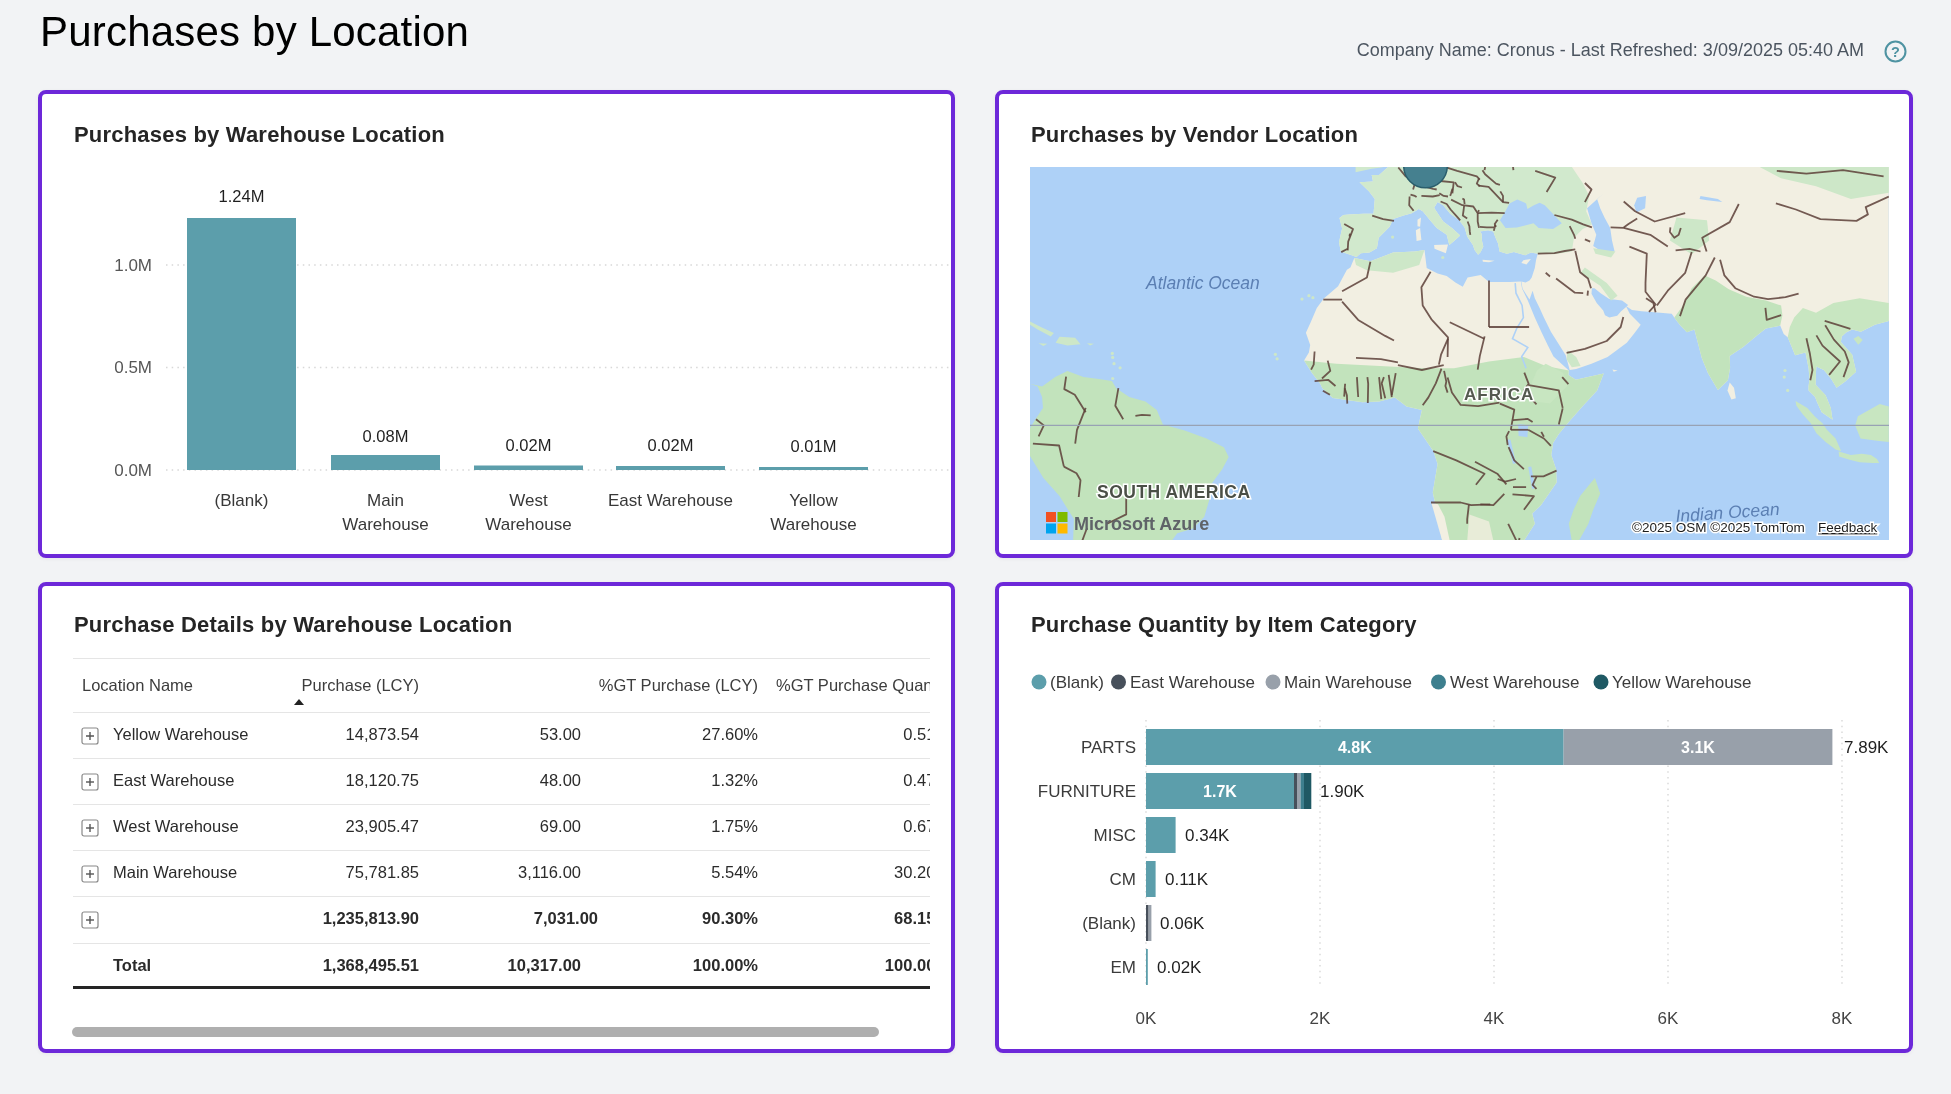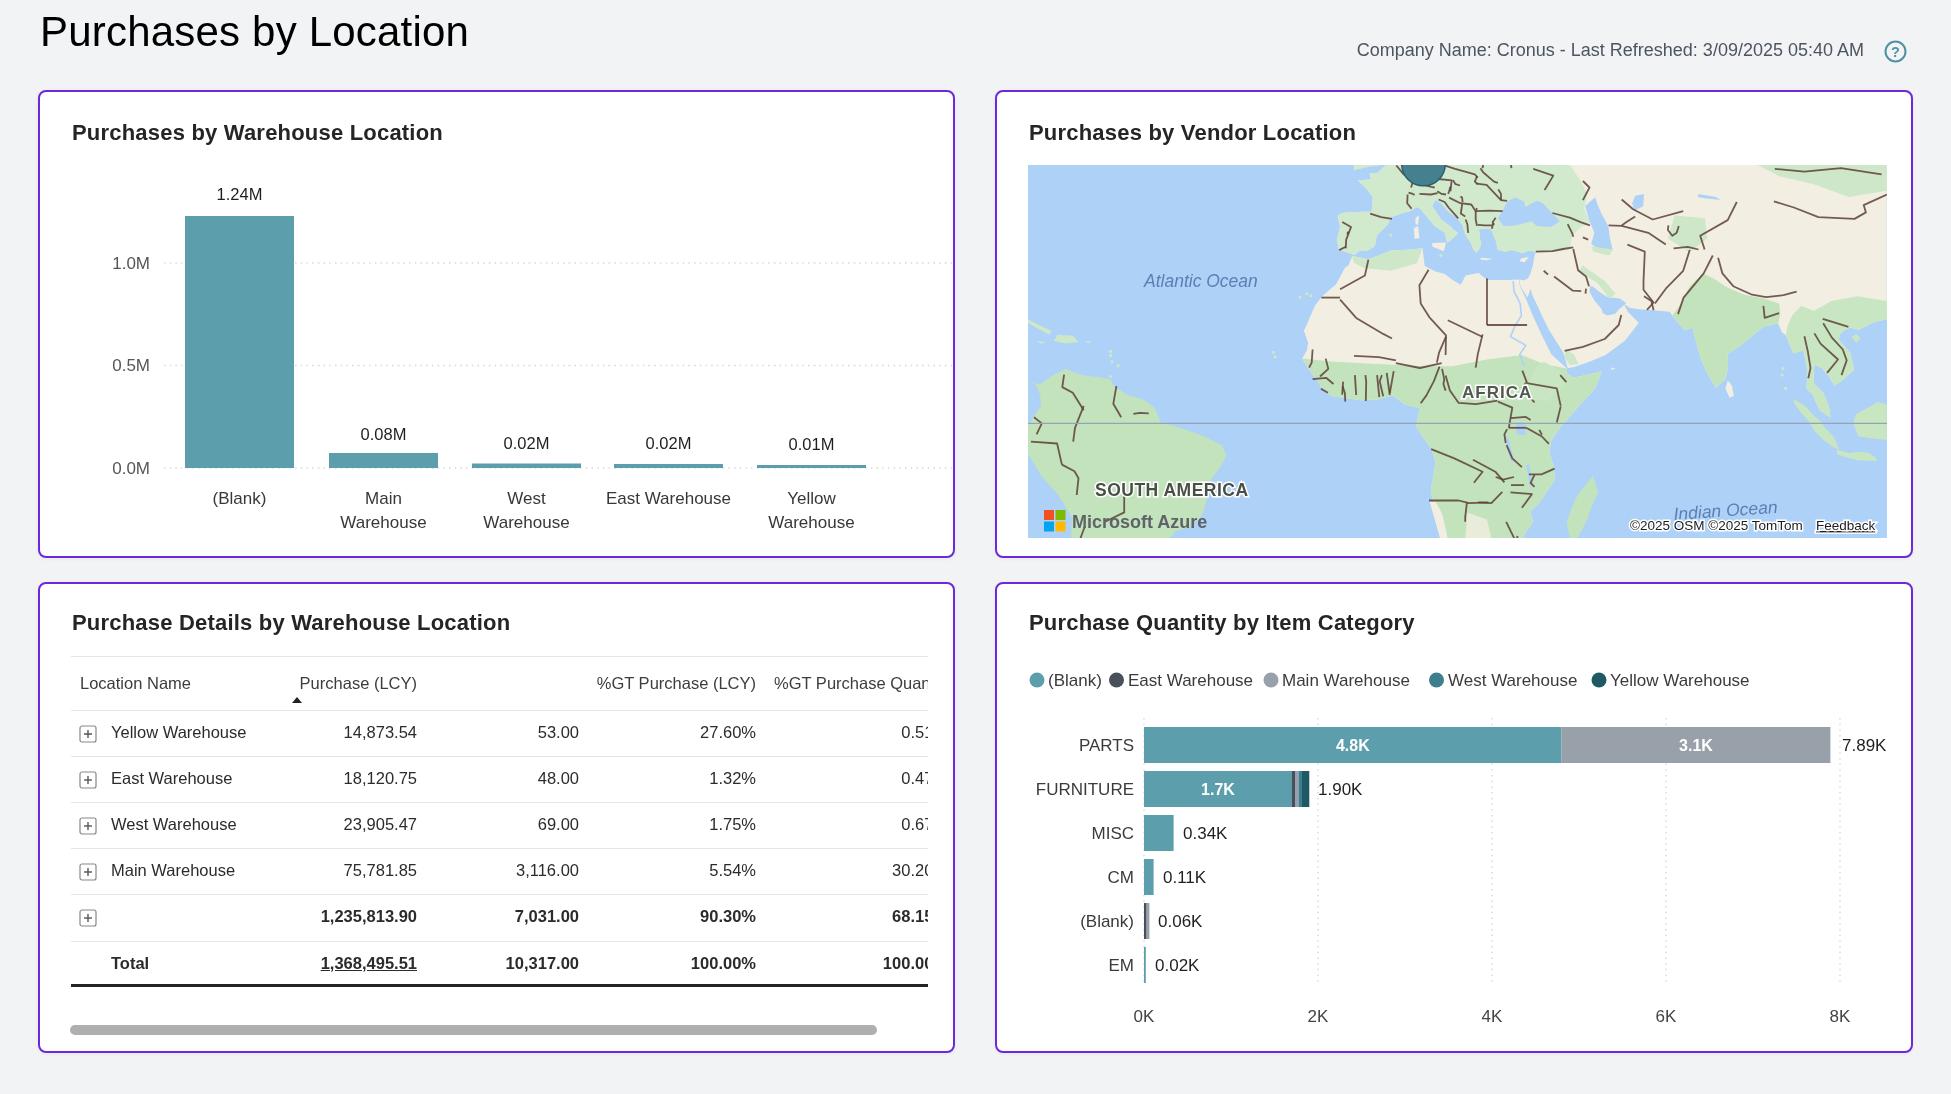--- a/index.html
+++ b/index.html
@@ -1,18 +1,18 @@
 <!DOCTYPE html>
 <html><head>
 <meta charset="utf-8">
 <style>
   * { margin:0; padding:0; box-sizing:border-box; }
   html,body { width:1951px; height:1094px; background:#f2f3f5; font-family:"Liberation Sans", sans-serif; overflow:hidden; }
   .page { position:relative; width:1951px; height:1094px; }
-  .card { position:absolute; background:#fff; border:2px solid #6d28d9; border-radius:8px;
+  .card { position:absolute; background:#fff; border:4px solid #6d28d9; border-radius:8px;
           box-shadow:0 1px 4px rgba(0,0,0,0.05); overflow:hidden; }
   #c1 { left:38px; top:90px;  width:917px; height:468px; }
   #c2 { left:995px; top:90px; width:918px; height:468px; }
   #c3 { left:38px; top:582px; width:917px; height:471px; }
   #c4 { left:995px; top:582px; width:918px; height:471px; }
   .h1 { position:absolute; left:40px; top:8px; font-size:42px; color:#000000; letter-spacing:0.2px; }
   .meta { position:absolute; top:40px; right:87px; font-size:18px; color:#4c5560; }
   .qicon { position:absolute; left:1884px; top:40px; width:23px; height:23px; }
   .ctitle { position:absolute; left:32px; top:28px; font-size:22px; font-weight:bold; color:#252525; letter-spacing:0.2px; }
   svg text { font-family:"Liberation Sans", sans-serif; }
@@ -331,28 +331,28 @@
         <span style="position:absolute;left:0;width:685px;top:12px;text-align:right;display:inline-block;">5.54%</span>
         <span style="position:absolute;left:0;width:877px;top:12px;text-align:right;display:inline-block;">30.20%</span>
       </div>
       <div style="position:absolute;left:0;top:239px;width:940px;height:46px;font-weight:bold;">
         <svg style="position:absolute;left:8px;top:14px;" width="18" height="18">
             <rect x="1" y="1" width="16" height="16" rx="2" fill="#fff" stroke="#888" stroke-width="1.2"></rect>
             <line x1="5" y1="9" x2="13" y2="9" stroke="#555" stroke-width="1.4"></line>
             <line x1="9" y1="5" x2="9" y2="13" stroke="#555" stroke-width="1.4"></line>
           </svg>
         <span style="position:absolute;left:0;width:346px;top:12px;text-align:right;display:inline-block;">1,235,813.90</span>
-        <span style="position:absolute;left:0;width:508px;top:12px;text-align:right;display:inline-block;">7,031.00</span>
+        <span style="position:absolute;left:17px;width:508px;top:12px;text-align:right;display:inline-block;">7,031.00</span>
         <span style="position:absolute;left:0;width:685px;top:12px;text-align:right;display:inline-block;">90.30%</span>
         <span style="position:absolute;left:0;width:877px;top:12px;text-align:right;display:inline-block;">68.15%</span>
       </div>
 
       <div style="position:absolute;left:0;top:285px;width:940px;height:46px;border-top:1px solid #e5e5e5;border-bottom:3px solid #252525;font-weight:bold;">
         <span style="position:absolute;left:40px;top:12px;">Total</span>
-        <span style="position:absolute;left:0;width:346px;top:12px;text-align:right;display:inline-block;text-decoration:underline;">1,368,495.51</span>
+        <span style="position:absolute;left:0;width:346px;top:12px;text-align:right;display:inline-block;">1,368,495.51</span>
         <span style="position:absolute;left:0;width:508px;top:12px;text-align:right;display:inline-block;">10,317.00</span>
         <span style="position:absolute;left:0;width:685px;top:12px;text-align:right;display:inline-block;">100.00%</span>
         <span style="position:absolute;left:0;width:877px;top:12px;text-align:right;display:inline-block;">100.00%</span>
       </div>
     </div>
     <div style="position:absolute;left:30px;top:441px;width:807px;height:10px;border-radius:5px;background:#afafaf;"></div>
   </div>
 
   <div class="card" id="c4">
     <div class="ctitle" style="top:26px">Purchase Quantity by Item Category</div>

